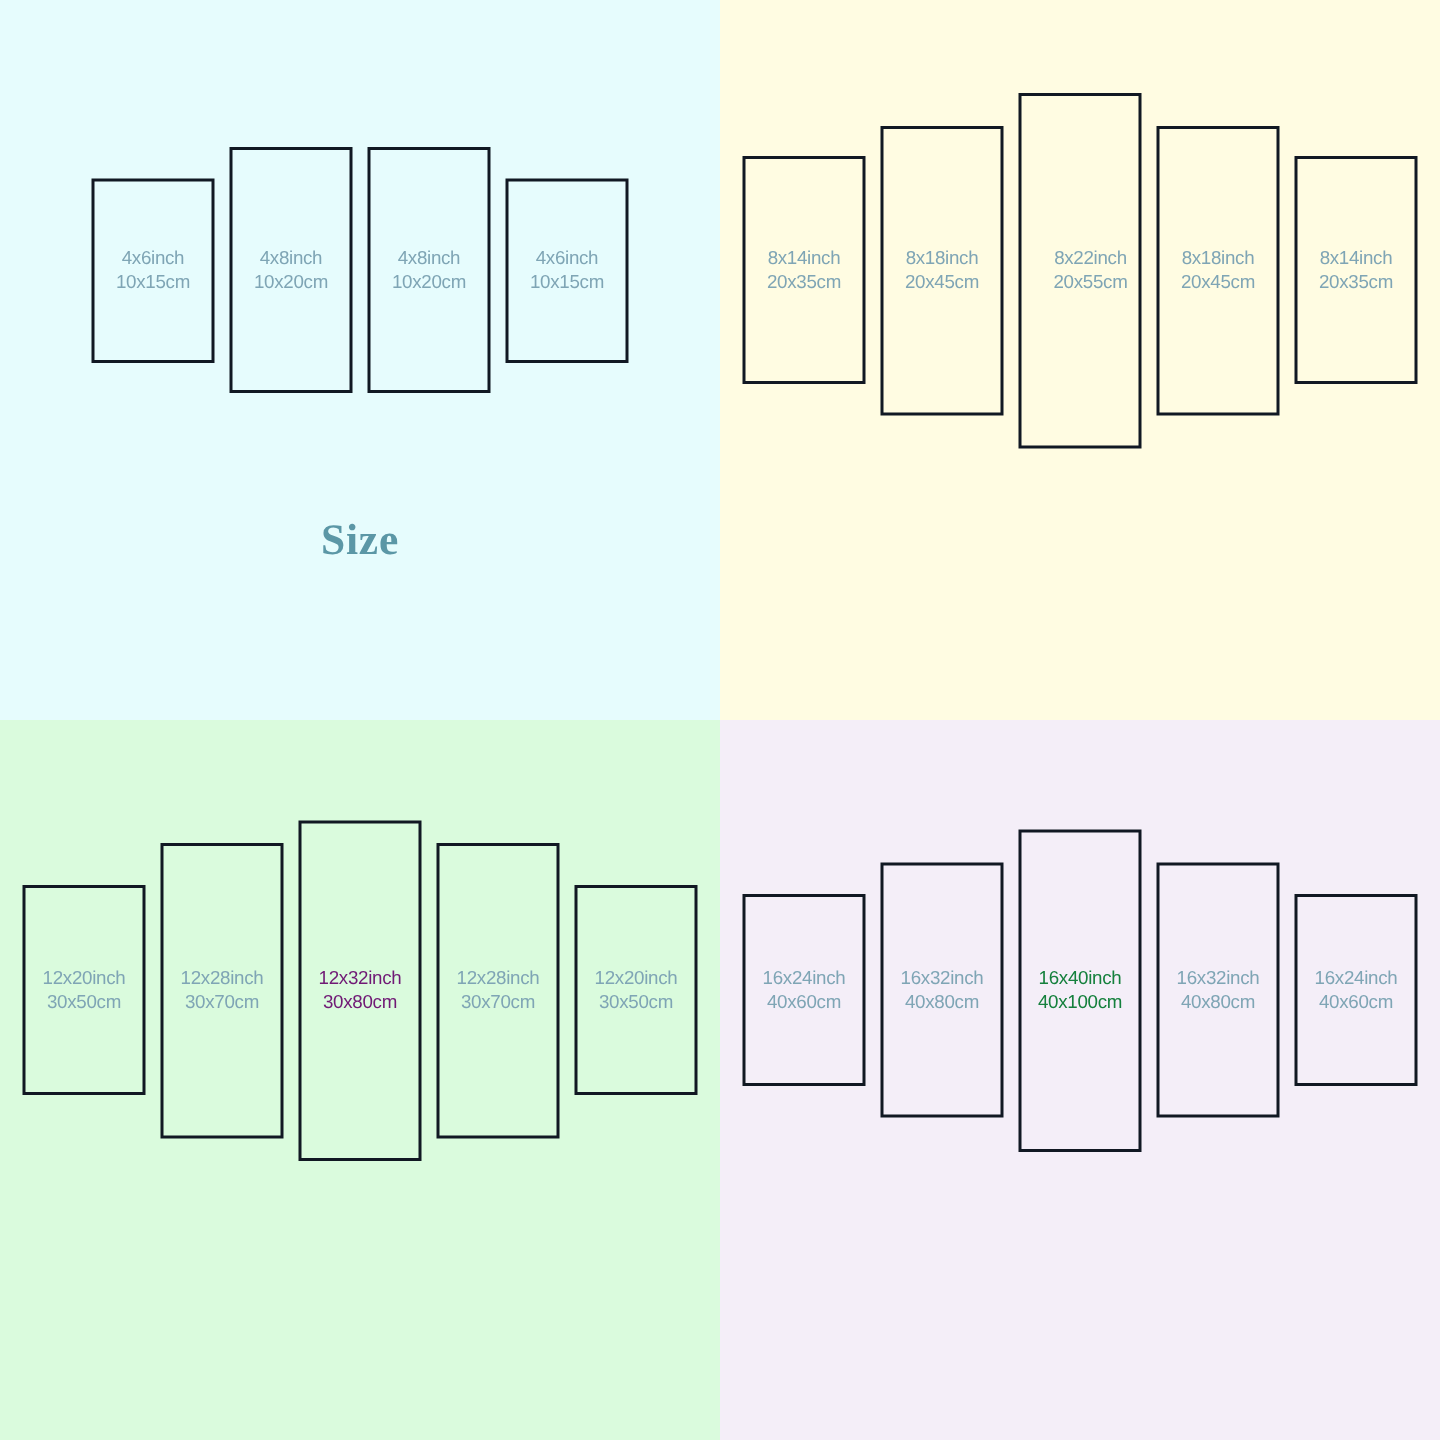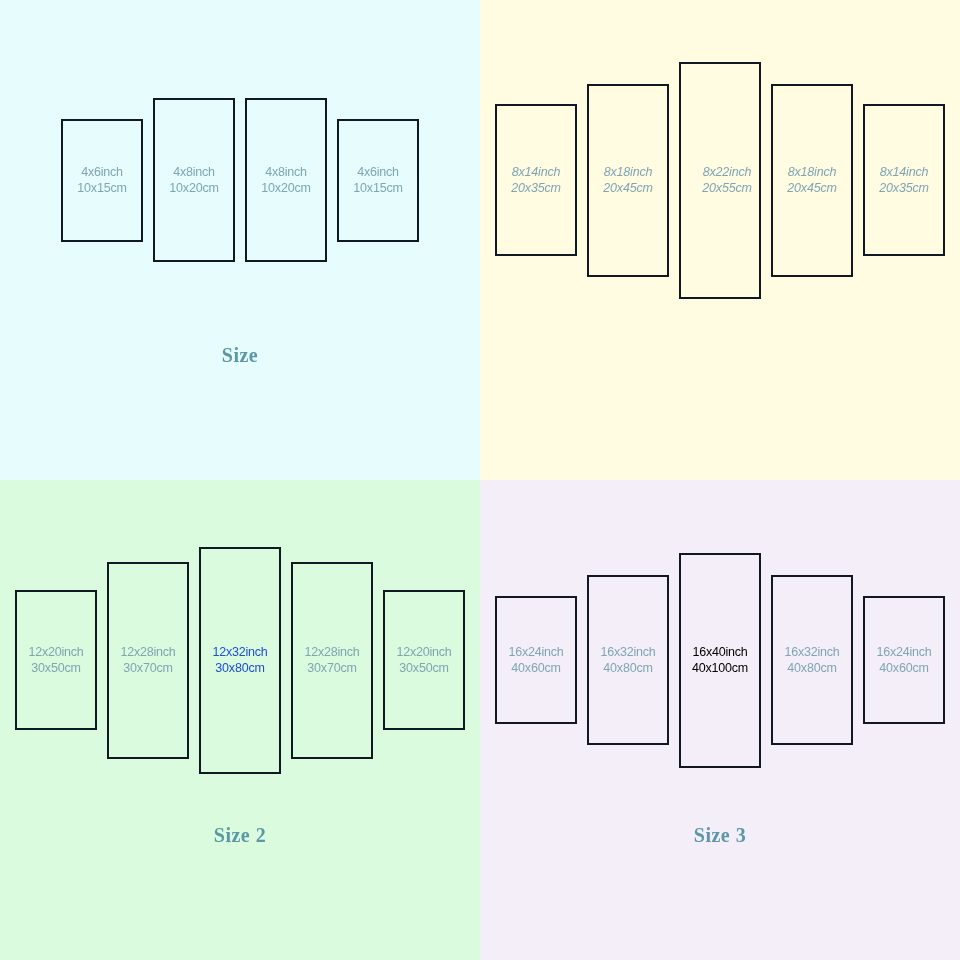--- a/index.html
+++ b/index.html
@@ -53,21 +53,21 @@
     white-space: nowrap;
   }
   .panel-label .l2 { display:block; }
   .title {
     position: absolute;
     left: 0; right: 0;
     top: 344px;
     text-align: center;
     font-family: "Liberation Serif", serif;
     font-weight: bold;
-    font-size: 20px;
+    font-size: 29px;
     letter-spacing: 0.5px;
     color: #5b97a6;
   }
 </style>
 </head>
 <body>
 
 <div id="board">
     <div class="quadrant" style="background: rgb(230, 252, 253);">
       <div class="cluster">
@@ -79,21 +79,21 @@
         </div>
         <div class="panel" style="height: 164px; border-color: rgb(17, 24, 35);">
           <div class="panel-label" style="color: rgb(127, 165, 181);"><span class="l1">4x8inch</span><span class="l2">10x20cm</span></div>
         </div>
         <div class="panel" style="height: 123px; border-color: rgb(17, 24, 35);">
           <div class="panel-label" style="color: rgb(127, 165, 181);"><span class="l1">4x6inch</span><span class="l2">10x15cm</span></div>
         </div>
       </div>
       <div class="title" style="color: rgb(91, 151, 166);">Size</div>
     </div>
-    <div class="quadrant" style="background: rgb(255, 252, 226); font-style: italic;">
+    <div class="quadrant" style="background: rgb(255, 252, 226);">
       <div class="cluster">
         <div class="panel" style="height: 152px; border-color: rgb(17, 24, 35);">
           <div class="panel-label" style="color: rgb(127, 165, 181);"><span class="l1">8x14inch</span><span class="l2">20x35cm</span></div>
         </div>
         <div class="panel" style="height: 193px; border-color: rgb(17, 24, 35);">
           <div class="panel-label" style="color: rgb(127, 165, 181);"><span class="l1">8x18inch</span><span class="l2">20x45cm</span></div>
         </div>
         <div class="panel" style="height: 237px; border-color: rgb(17, 24, 35);">
           <div class="panel-label" style="color: rgb(127, 165, 181); margin-left: 14px;"><span class="l1">8x22inch</span><span class="l2">20x55cm</span></div>
         </div>
@@ -107,44 +107,42 @@
     </div>
     <div class="quadrant" style="background: rgb(218, 251, 221);">
       <div class="cluster">
         <div class="panel" style="height: 140px; border-color: rgb(17, 24, 35);">
           <div class="panel-label" style="color: rgb(127, 165, 181);"><span class="l1">12x20inch</span><span class="l2">30x50cm</span></div>
         </div>
         <div class="panel" style="height: 197px; border-color: rgb(17, 24, 35);">
           <div class="panel-label" style="color: rgb(127, 165, 181);"><span class="l1">12x28inch</span><span class="l2">30x70cm</span></div>
         </div>
         <div class="panel" style="height: 227px; border-color: rgb(17, 24, 35);">
-          <div class="panel-label" style="color: #1d4ed8;"><span class="l1">12x32inch</span><span class="l2">30x80cm</span></div>
+          <div class="panel-label" style="color: #701a75;"><span class="l1">12x32inch</span><span class="l2">30x80cm</span></div>
         </div>
         <div class="panel" style="height: 197px; border-color: rgb(17, 24, 35);">
           <div class="panel-label" style="color: rgb(127, 165, 181);"><span class="l1">12x28inch</span><span class="l2">30x70cm</span></div>
         </div>
         <div class="panel" style="height: 140px; border-color: rgb(17, 24, 35);">
           <div class="panel-label" style="color: rgb(127, 165, 181);"><span class="l1">12x20inch</span><span class="l2">30x50cm</span></div>
         </div>
       </div>
-      <div class="title" style="color: rgb(91, 151, 166);">Size 2</div>
     </div>
     <div class="quadrant" style="background: rgb(244, 238, 248);">
       <div class="cluster">
         <div class="panel" style="height: 128px; border-color: rgb(17, 24, 35);">
           <div class="panel-label" style="color: rgb(127, 165, 181);"><span class="l1">16x24inch</span><span class="l2">40x60cm</span></div>
         </div>
         <div class="panel" style="height: 170px; border-color: rgb(17, 24, 35);">
           <div class="panel-label" style="color: rgb(127, 165, 181);"><span class="l1">16x32inch</span><span class="l2">40x80cm</span></div>
         </div>
         <div class="panel" style="height: 215px; border-color: rgb(17, 24, 35);">
-          <div class="panel-label" style="color: #000000;"><span class="l1">16x40inch</span><span class="l2">40x100cm</span></div>
+          <div class="panel-label" style="color: #15803d;"><span class="l1">16x40inch</span><span class="l2">40x100cm</span></div>
         </div>
         <div class="panel" style="height: 170px; border-color: rgb(17, 24, 35);">
           <div class="panel-label" style="color: rgb(127, 165, 181);"><span class="l1">16x32inch</span><span class="l2">40x80cm</span></div>
         </div>
         <div class="panel" style="height: 128px; border-color: rgb(17, 24, 35);">
           <div class="panel-label" style="color: rgb(127, 165, 181);"><span class="l1">16x24inch</span><span class="l2">40x60cm</span></div>
         </div>
       </div>
-      <div class="title" style="color: rgb(91, 151, 166);">Size 3</div>
     </div>
   </div>
 
 </body></html>

